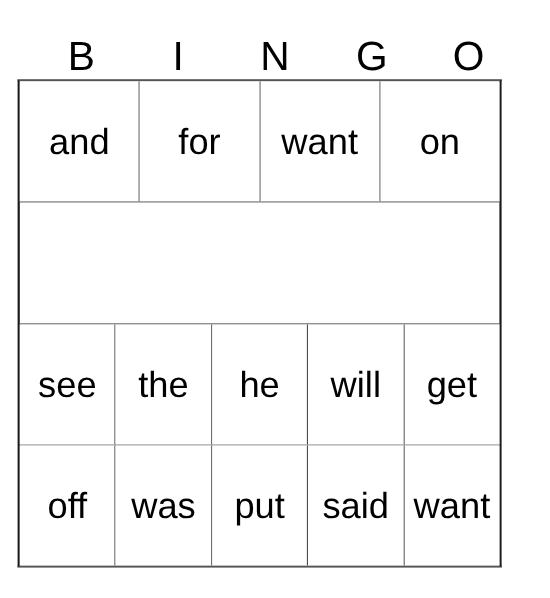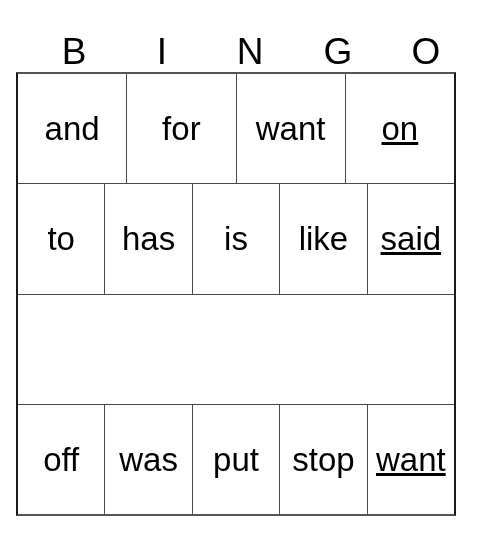--- a/index.html
+++ b/index.html
@@ -80,21 +80,20 @@
     display: flex;
     align-items: center;
     justify-content: center;
     border-right: 1px solid #4a4a4a;
     box-sizing: border-box;
     background: #ffffff;
     overflow: hidden;
   }
   .grid-cell:last-child {
     border-right: none;
-    text-decoration: underline;
   }
   .cell-word {
     font-size: 33px;
     line-height: 1;
     color: #000000;
     white-space: nowrap;
   }
 </style>
 </head>
 <body>
@@ -119,54 +118,54 @@
           <span class="cell-word">for</span>
         </div>
       <div class="grid-cell">
           <span class="cell-word">want</span>
         </div>
       <div class="grid-cell">
           <span class="cell-word">on</span>
         </div>
     </div>
 
-    <div class="grid-row">
-      <div class="grid-cell">
-          <span class="cell-word">to</span>
-        </div>
-      <div class="grid-cell">
-          <span class="cell-word">has</span>
-        </div>
-      <div class="grid-cell">
-          <span class="cell-word">is</span>
-        </div>
-      <div class="grid-cell">
-          <span class="cell-word">like</span>
-        </div>
-      <div class="grid-cell">
-          <span class="cell-word">said</span>
-        </div>
-    </div>
 
     <div class="grid-row">
     </div>
 
+    <div class="grid-row">
+      <div class="grid-cell">
+          <span class="cell-word">see</span>
+        </div>
+      <div class="grid-cell">
+          <span class="cell-word">the</span>
+        </div>
+      <div class="grid-cell">
+          <span class="cell-word">he</span>
+        </div>
+      <div class="grid-cell">
+          <span class="cell-word">will</span>
+        </div>
+      <div class="grid-cell">
+          <span class="cell-word">get</span>
+        </div>
+    </div>
 
     <div class="grid-row">
       <div class="grid-cell">
           <span class="cell-word">off</span>
         </div>
       <div class="grid-cell">
           <span class="cell-word">was</span>
         </div>
       <div class="grid-cell">
           <span class="cell-word">put</span>
         </div>
       <div class="grid-cell">
-          <span class="cell-word">stop</span>
+          <span class="cell-word">said</span>
         </div>
       <div class="grid-cell">
           <span class="cell-word">want</span>
         </div>
     </div>
 
   </div>
 </div>
 
 </body></html>

